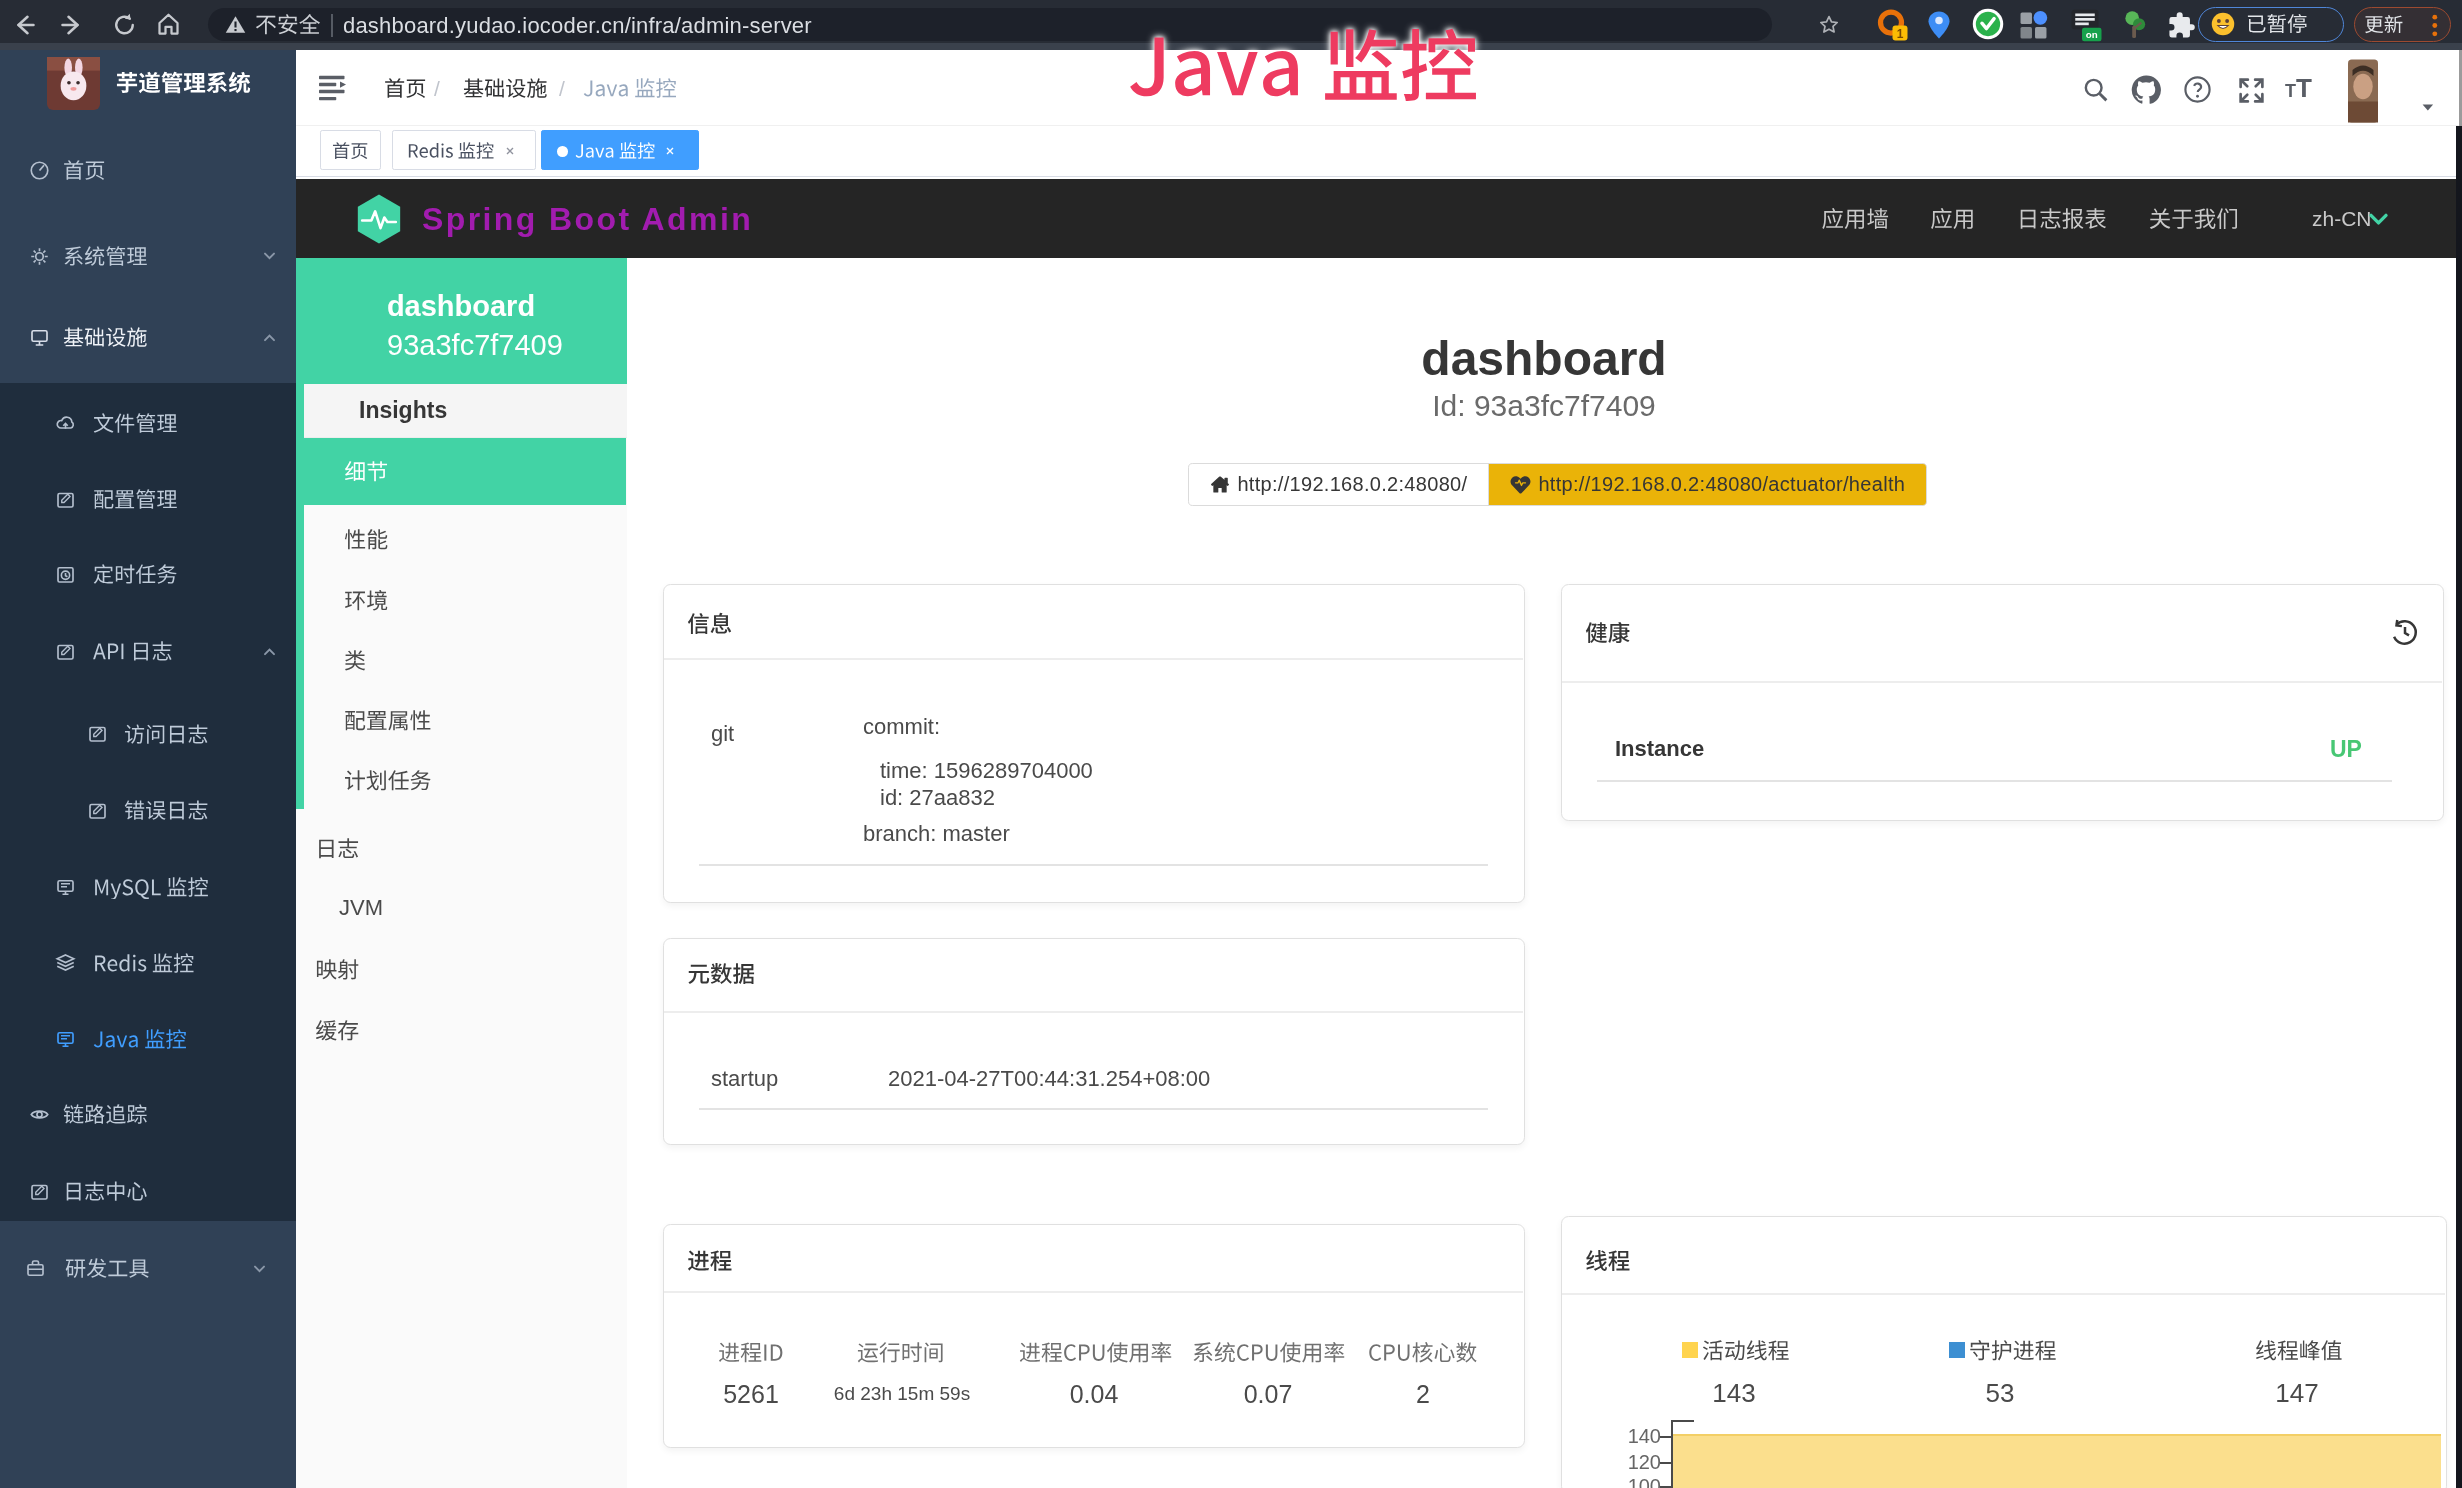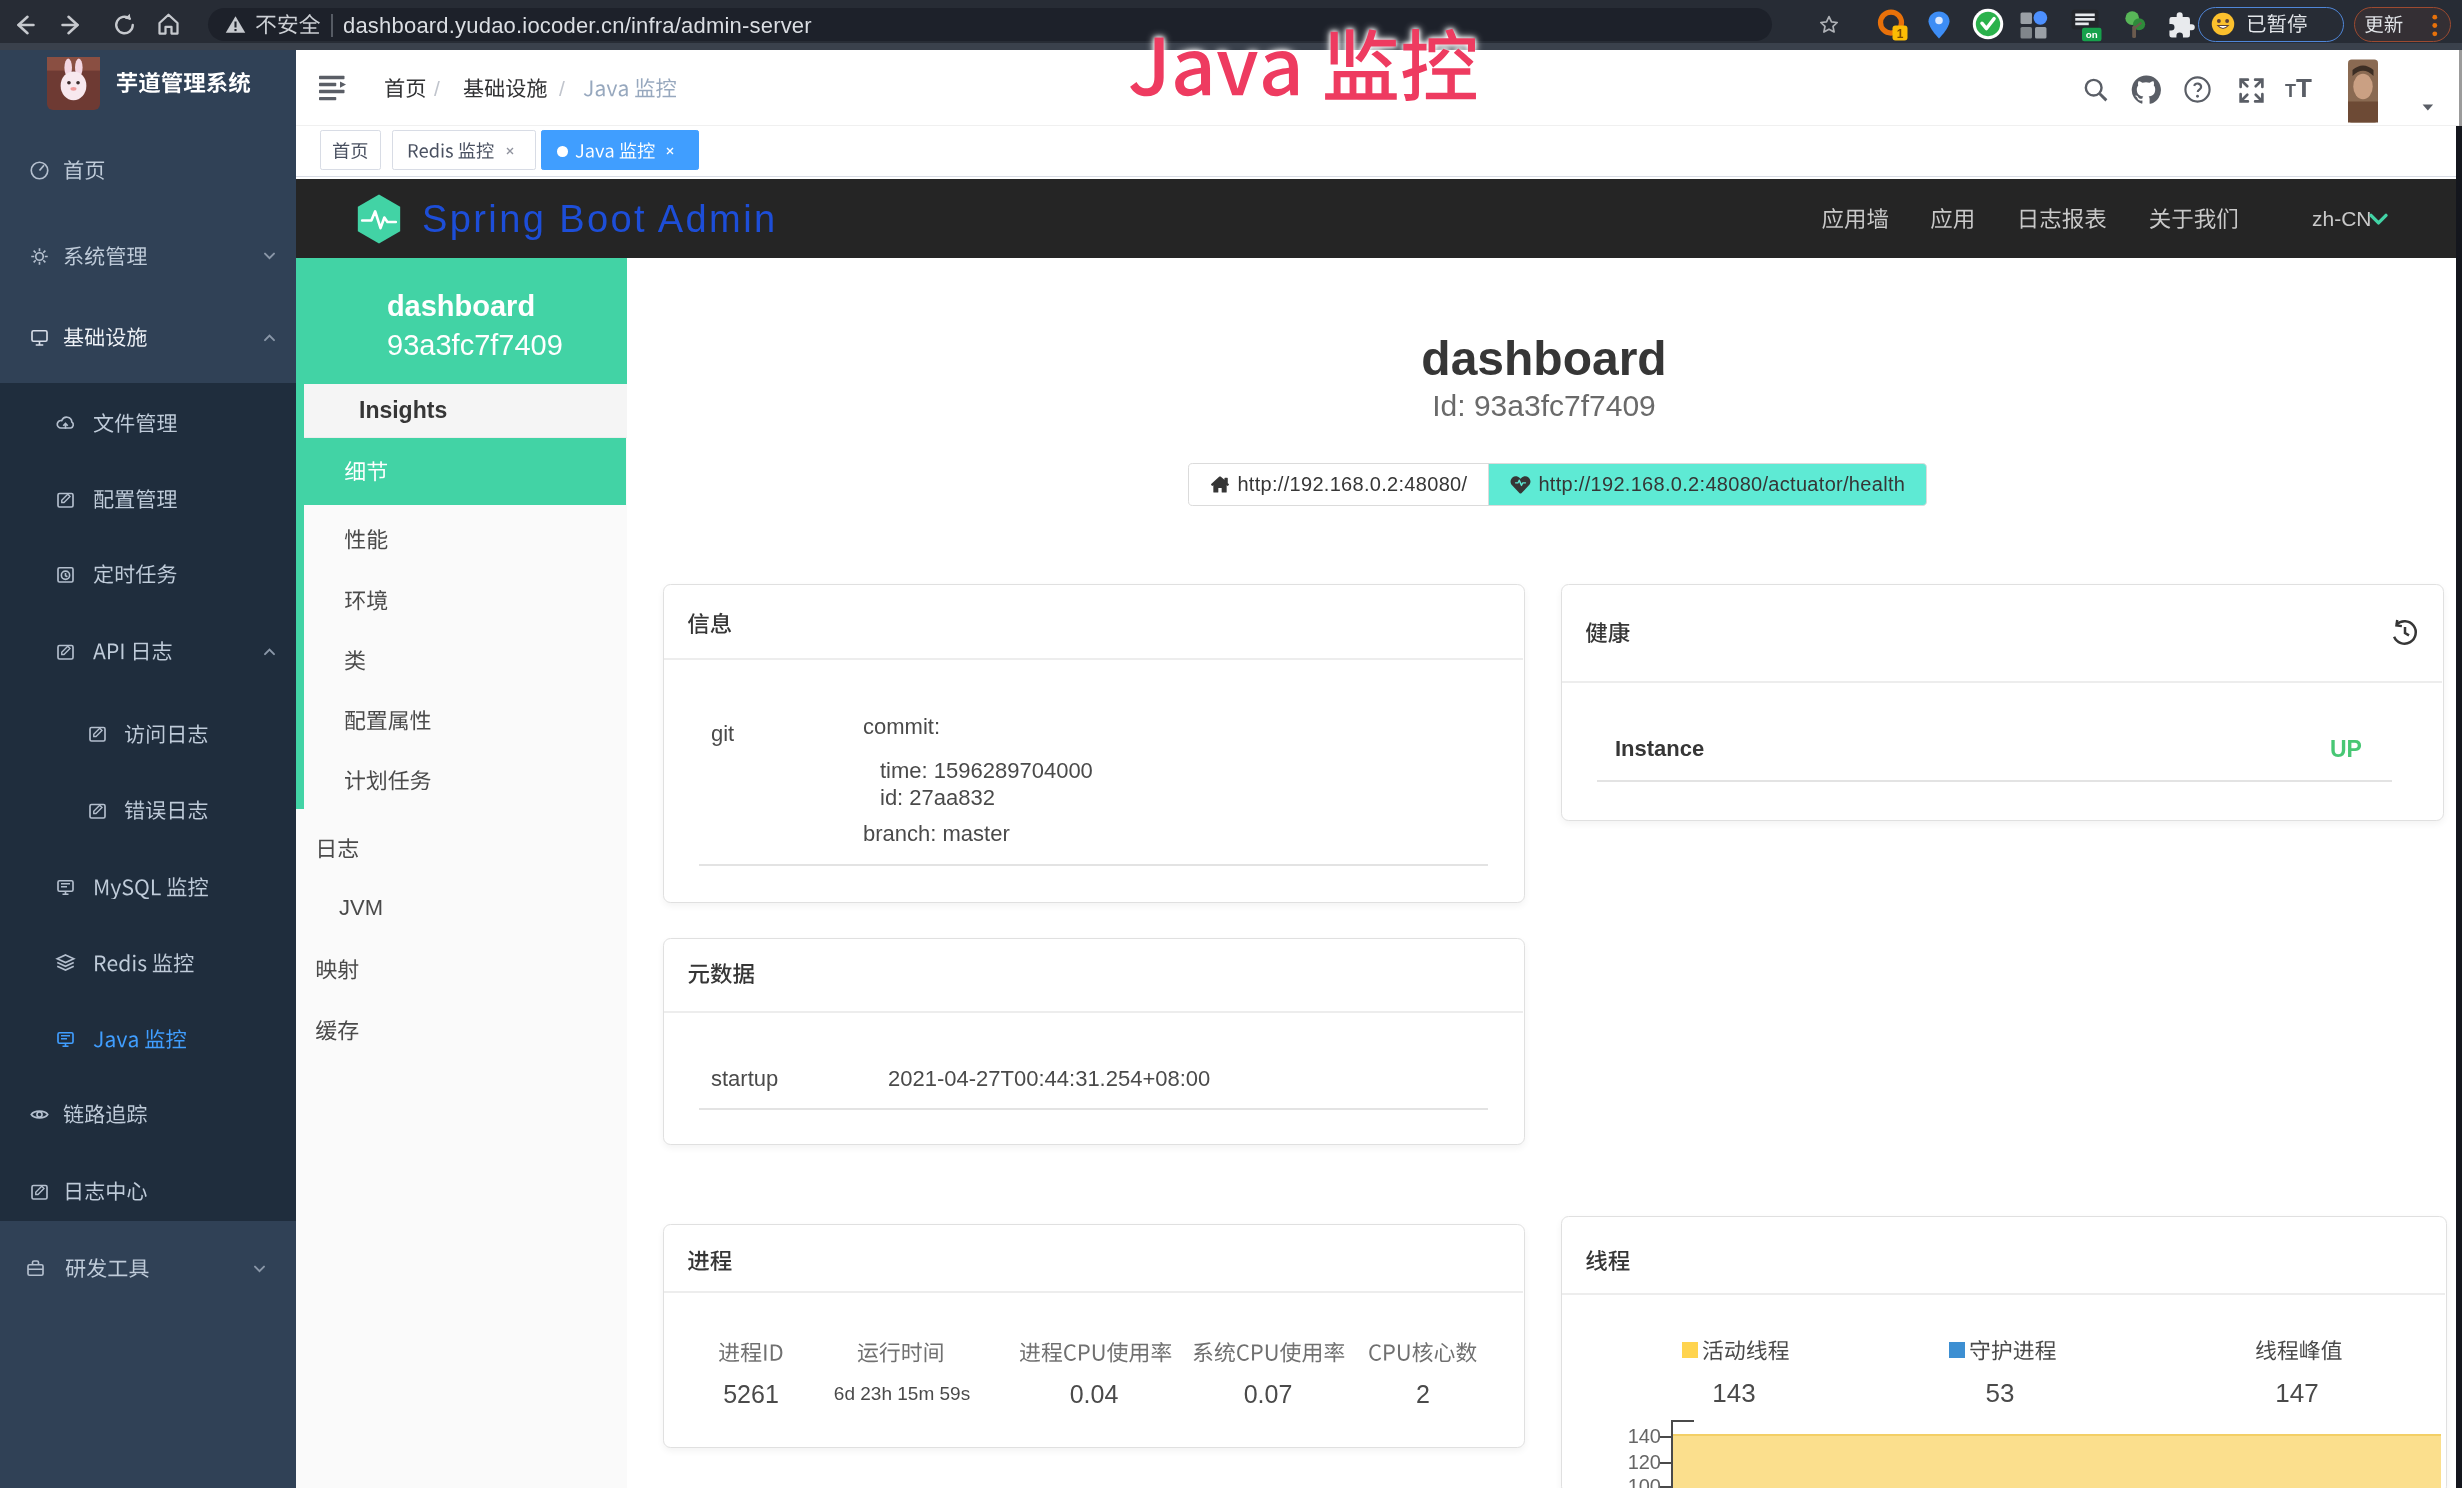--- a/index.html
+++ b/index.html
@@ -422,21 +422,21 @@
     </g>
   </svg>
 <svg style="position:absolute;left:664px;top:145px" width="12" height="12" viewBox="0 0 16 16">
     <path d="M4 4 L12 12 M12 4 L4 12" stroke="#fff" stroke-width="1.8"></path>
   </svg>
 <div style="position:absolute;left:296px;top:179px;width:2167px;height:79px;background:#252525;"></div>
 <svg style="position:absolute;left:353px;top:193px" width="52" height="52" viewBox="0 0 68 68">
     <path d="M34 2 L61.7 18 V50 L34 66 L6.3 50 V18 Z" fill="#42d3a5"></path>
     <path d="M12 36 h12 l5 -12 l7 22 l5 -14 l4 6 h11" stroke="#fff" stroke-width="3.4" fill="none" stroke-linecap="round" stroke-linejoin="round"></path>
   </svg>
-<div style="position:absolute;top:200px;font-family:'Liberation Sans', sans-serif;font-size:38px;font-weight:400;color:#1d4ed8;line-height:38px;white-space:nowrap;letter-spacing:2.4px;left:422px;">Spring Boot Admin</div>
+<div style="position:absolute;top:200px;font-family:'Liberation Sans', sans-serif;font-size:32px;font-weight:700;color:#a21caf;line-height:38px;white-space:nowrap;letter-spacing:2.4px;left:422px;">Spring Boot Admin</div>
 <svg style="position:absolute;left:1821px;top:207px;" width="70" height="24" viewBox="0 0 92 32">
     <g fill="#c9c9c9" transform="translate(0 26.8) scale(0.03000)">
       <use href="#gr5e94" x="0"></use>
       <use href="#gr7528" x="1000"></use>
       <use href="#gr5899" x="2000"></use>
     </g>
   </svg>
 <svg style="position:absolute;left:1930px;top:207px;" width="47" height="24" viewBox="0 0 62 32">
     <g fill="#c9c9c9" transform="translate(0 26.8) scale(0.03000)">
       <use href="#gr5e94" x="0"></use>
@@ -528,21 +528,21 @@
       <use href="#gr7f13" x="0"></use>
       <use href="#gr5b58" x="1000"></use>
     </g>
   </svg>
 <div style="position:absolute;top:330px;font-family:'Liberation Sans', sans-serif;font-size:48px;font-weight:700;color:#363636;line-height:58px;white-space:nowrap;left:1544px;transform:translateX(-50%);">dashboard</div>
 <div style="position:absolute;top:388px;font-family:'Liberation Sans', sans-serif;font-size:30px;font-weight:400;color:#6a6a6a;line-height:36px;white-space:nowrap;left:1544px;transform:translateX(-50%);">Id: 93a3fc7f7409</div>
 <div style="position:absolute;left:643px;top:463px;width:1829px;display:flex;justify-content:center;font-family:'Liberation Sans',sans-serif;">
     <div style="display:flex;align-items:center;background:#fff;border:1.5px solid #dbdbdb;height:43px;padding:0 21px;font-size:20px;letter-spacing:0.3px;color:#363636;white-space:nowrap;border-radius:4.6px 0 0 4.6px;"><svg width="20" height="20" viewBox="0 0 576 512" style="margin-right:7.6px">
         <path fill="#363636" d="M541 229L512 205V64c0-9-7-16-16-16h-64c-9 0-16 7-16 16v41L314 21c-15-12-37-12-52 0L35 229c-7 6-8 16-2 23l21 25c6 7 16 8 23 2l19-16v193c0 9 7 16 16 16h112c9 0 16-7 16-16V344h96v112c0 9 7 16 16 16h112c9 0 16-7 16-16V263l19 16c7 6 17 5 23-2l21-25c6-7 5-17-2-23z"></path>
       </svg>http://192.168.0.2:48080/</div>
-    <div style="display:flex;align-items:center;background:#5eead4;border:1.5px solid #dbdbdb;height:43px;padding:0 21px;font-size:20px;letter-spacing:0.3px;color:#363636;white-space:nowrap;margin-left:-1.5px;border-radius:0 4.6px 4.6px 0;"><svg width="21" height="20" viewBox="0 0 512 512" style="margin-right:7.6px">
+    <div style="display:flex;align-items:center;background:#eab308;border:1.5px solid #dbdbdb;height:43px;padding:0 21px;font-size:20px;letter-spacing:0.3px;color:#363636;white-space:nowrap;margin-left:-1.5px;border-radius:0 4.6px 4.6px 0;"><svg width="21" height="20" viewBox="0 0 512 512" style="margin-right:7.6px">
         <path fill="#363636" d="M462 62c-55-46-136-38-186 14l-20 20-20-20C186 24 105 16 50 62c-62 52-65 146-10 203l193 199c13 13 33 13 46 0l193-199c55-57 52-151-10-203zm-77 154h-60l-30 60c-6 12-23 12-29-1l-46-98-19 39h-73c-9 0-16-7-16-16s7-16 16-16h53l30-60c6-12 23-12 29 1l46 98 19-39h80c9 0 16 7 16 16s-7 16-16 16z"></path>
       </svg>http://192.168.0.2:48080/actuator/health</div>
   </div>
 <div style="position:absolute;left:663px;top:584px;width:862px;height:319px;background:#fff;border:1.5px solid #e0e0e0;border-radius:7.6px;box-shadow:0 3px 7.6px rgba(10,10,10,0.05);"></div>
 <svg style="position:absolute;left:687px;top:612px;" width="47" height="24" viewBox="0 0 62 32">
     <g fill="#363636" transform="translate(0 26.8) scale(0.03000)">
       <use href="#gm4fe1" x="0"></use>
       <use href="#gm606f" x="1000"></use>
     </g>
   </svg>

